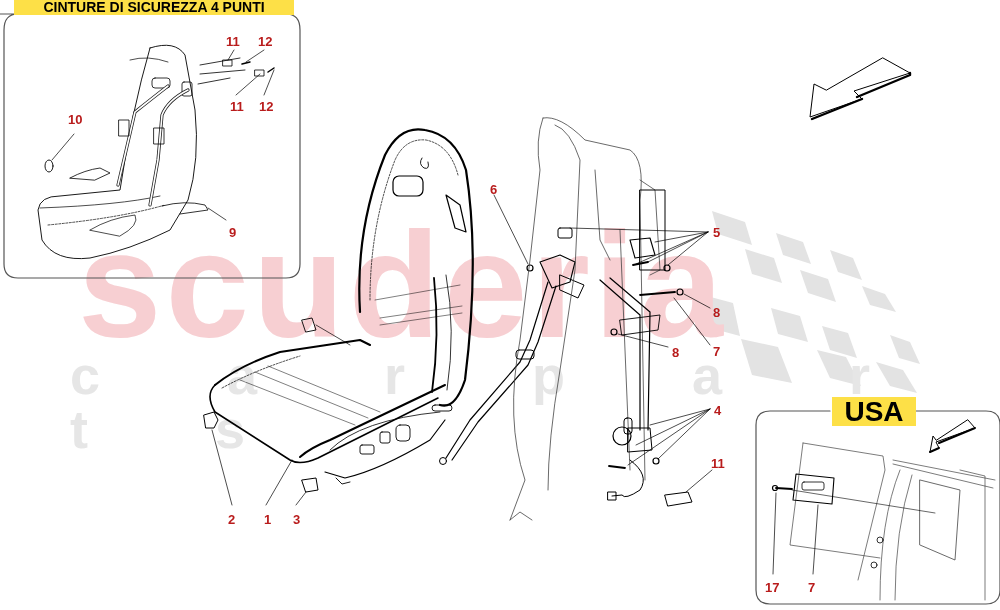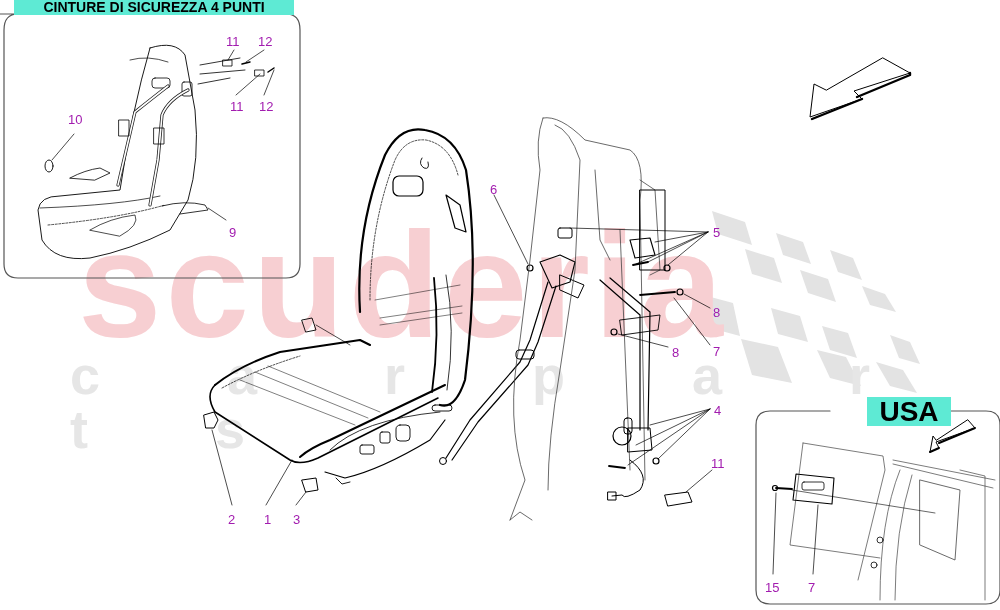--- a/index.html
+++ b/index.html
@@ -4,23 +4,23 @@
 <style>
   html, body { margin: 0; padding: 0; background: #ffffff; }
   body { width: 1000px; height: 610px; overflow: hidden; position: relative;
          font-family: "Liberation Sans", sans-serif; }
   #stage { position: absolute; left: 0; top: 0; width: 1000px; height: 610px; }
   .wm-main { position: absolute; left: 78px; top: 210px; font-family: "Liberation Sans", sans-serif;
              font-weight: bold; font-size: 150px; letter-spacing: 4px; line-height: 1; }
   .wm-sub { position: absolute; left: 70px; top: 348px; font-family: "Liberation Sans", sans-serif;
             font-weight: bold; font-size: 54px; word-spacing: 0; letter-spacing: 56px; line-height: 1; }
   .frame-title { position: absolute; font-family: "Liberation Sans", sans-serif; font-weight: bold;
-                 color: #000; background: #5eead4; text-align: center; line-height: 1.05; padding: 0 4px; }
-  .callout { position: absolute; font-family: "Liberation Sans", sans-serif; font-weight: normal;
-             font-size: 13px; color: #a21caf; line-height: 1; }
+                 color: #000; background: #fde047; text-align: center; line-height: 1.05; padding: 0 4px; }
+  .callout { position: absolute; font-family: "Liberation Sans", sans-serif; font-weight: bold;
+             font-size: 13px; color: #b91c1c; line-height: 1; }
 </style>
 </head>
 <body>
 
 <div id="stage">
 
   <svg width="1000" height="610" style="position:absolute;left:0;top:0">
     <g fill="#e3e3e3">
       <polygon points="712,211 745,222 752,245 718,234"></polygon>
       <polygon points="776,233 803,242 811,264 783,255"></polygon>
@@ -205,30 +205,30 @@
       <circle cx="880" cy="540" r="3" stroke-width="0.8"></circle>
       <circle cx="874" cy="565" r="3" stroke-width="0.8"></circle>
       <line x1="773" y1="574" x2="776" y2="493" stroke-width="0.7"></line>
       <line x1="813" y1="574" x2="818" y2="505" stroke-width="0.7"></line>
     </g>
   </svg>
 
   <div class="frame-title" style="left:14px;top:0;width:272px;font-size:14px;">
     <div>CINTURE DI SICUREZZA 4 PUNTI</div>
   </div>
-  <div class="frame-title" style="left:867px;top:397px;width:76px;font-size:28px;">USA</div>
+  <div class="frame-title" style="left:832px;top:397px;width:76px;font-size:28px;">USA</div>
 
   <div class="callout" style="left:226px;top:35px">11</div>
   <div class="callout" style="left:258px;top:35px">12</div>
   <div class="callout" style="left:230px;top:100px">11</div>
   <div class="callout" style="left:259px;top:100px">12</div>
   <div class="callout" style="left:68px;top:113px">10</div>
   <div class="callout" style="left:229px;top:226px">9</div>
 
-  <div class="callout" style="left:765px;top:581px">15</div>
+  <div class="callout" style="left:765px;top:581px">17</div>
   <div class="callout" style="left:808px;top:581px">7</div>
 
   <div class="callout" style="left:264px;top:513px">1</div>
   <div class="callout" style="left:228px;top:513px">2</div>
   <div class="callout" style="left:293px;top:513px">3</div>
   <div class="callout" style="left:714px;top:404px">4</div>
   <div class="callout" style="left:713px;top:226px">5</div>
   <div class="callout" style="left:490px;top:183px">6</div>
   <div class="callout" style="left:713px;top:345px">7</div>
   <div class="callout" style="left:713px;top:306px">8</div>

